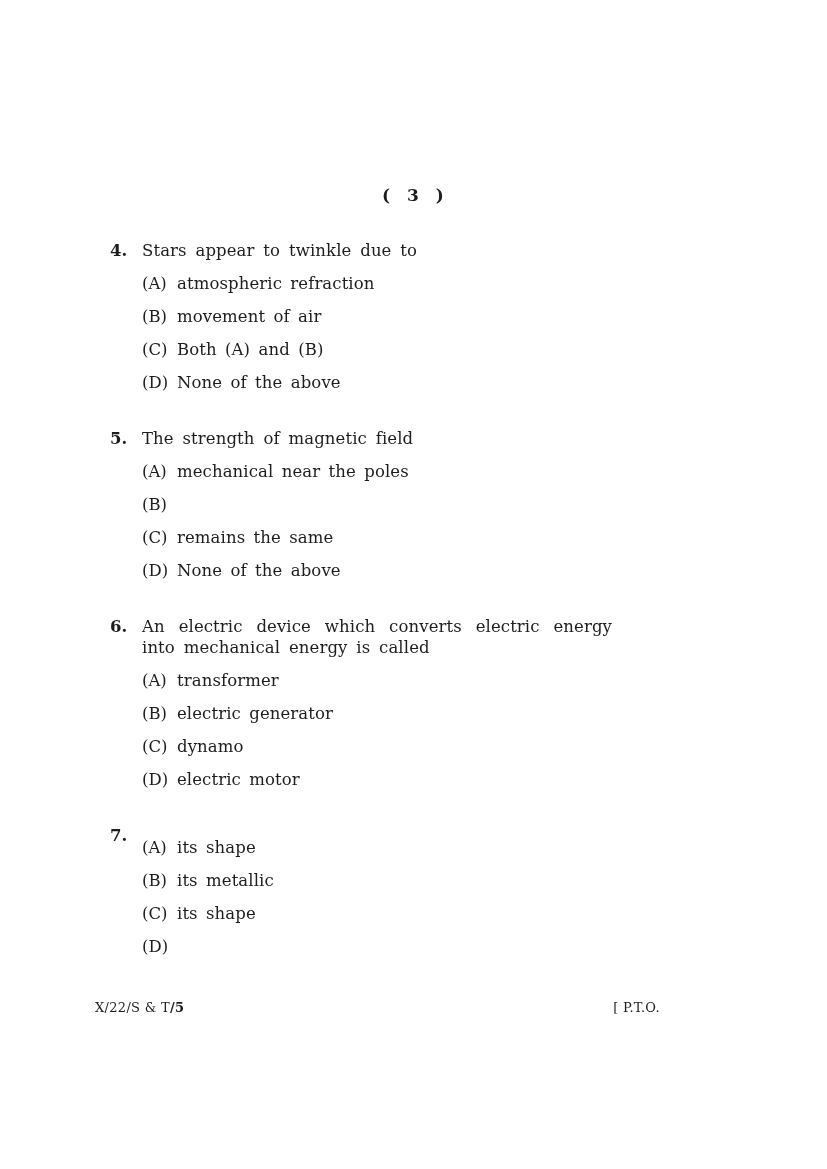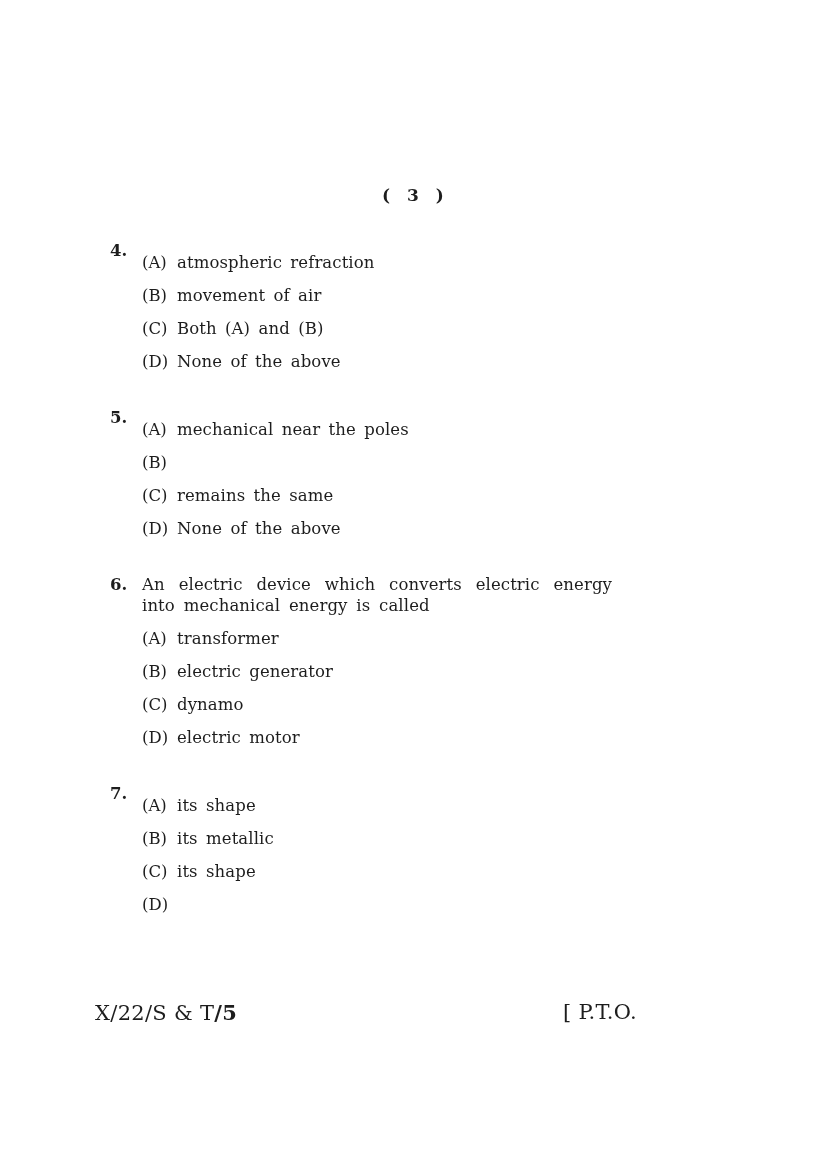--- a/index.html
+++ b/index.html
@@ -59,41 +59,42 @@
     flex: none;
     width: 35px;
   }
   .opt-text {
     word-spacing: 3px;
     letter-spacing: 0.1px;
   }
   .footer {
     position: absolute;
     left: 95px;
-    right: 190px;
+    right: 167px;
     top: 1000px;
     display: flex;
     justify-content: space-between;
-    font-size: 21px;
+    font-size: 13px;
     letter-spacing: 0.3px;
   }
   .footer .bold { font-weight: 700; }
 </style>
 </head>
 <body>
 
 <div class="sheet">
 
   <div class="page-number">( 3 )</div>
 
   <div class="content">
 
     <div class="question">
       <div class="q-num">4.</div>
       <div class="q-body">
+        <div class="q-text">Stars appear to twinkle due to</div>
         <div class="option">
           <span class="opt-label">(A)</span>
           <span class="opt-text">atmospheric refraction</span>
         </div>
         <div class="option">
           <span class="opt-label">(B)</span>
           <span class="opt-text">movement of air</span>
         </div>
         <div class="option">
           <span class="opt-label">(C)</span>
@@ -102,20 +103,21 @@
         <div class="option">
           <span class="opt-label">(D)</span>
           <span class="opt-text">None of the above</span>
         </div>
       </div>
     </div>
 
     <div class="question">
       <div class="q-num">5.</div>
       <div class="q-body">
+        <div class="q-text">The strength of magnetic field</div>
         <div class="option">
           <span class="opt-label">(A)</span>
           <span class="opt-text">mechanical near the poles</span>
         </div>
         <div class="option">
           <span class="opt-label">(B)</span>
         </div>
         <div class="option">
           <span class="opt-label">(C)</span>
           <span class="opt-text">remains the same</span>

